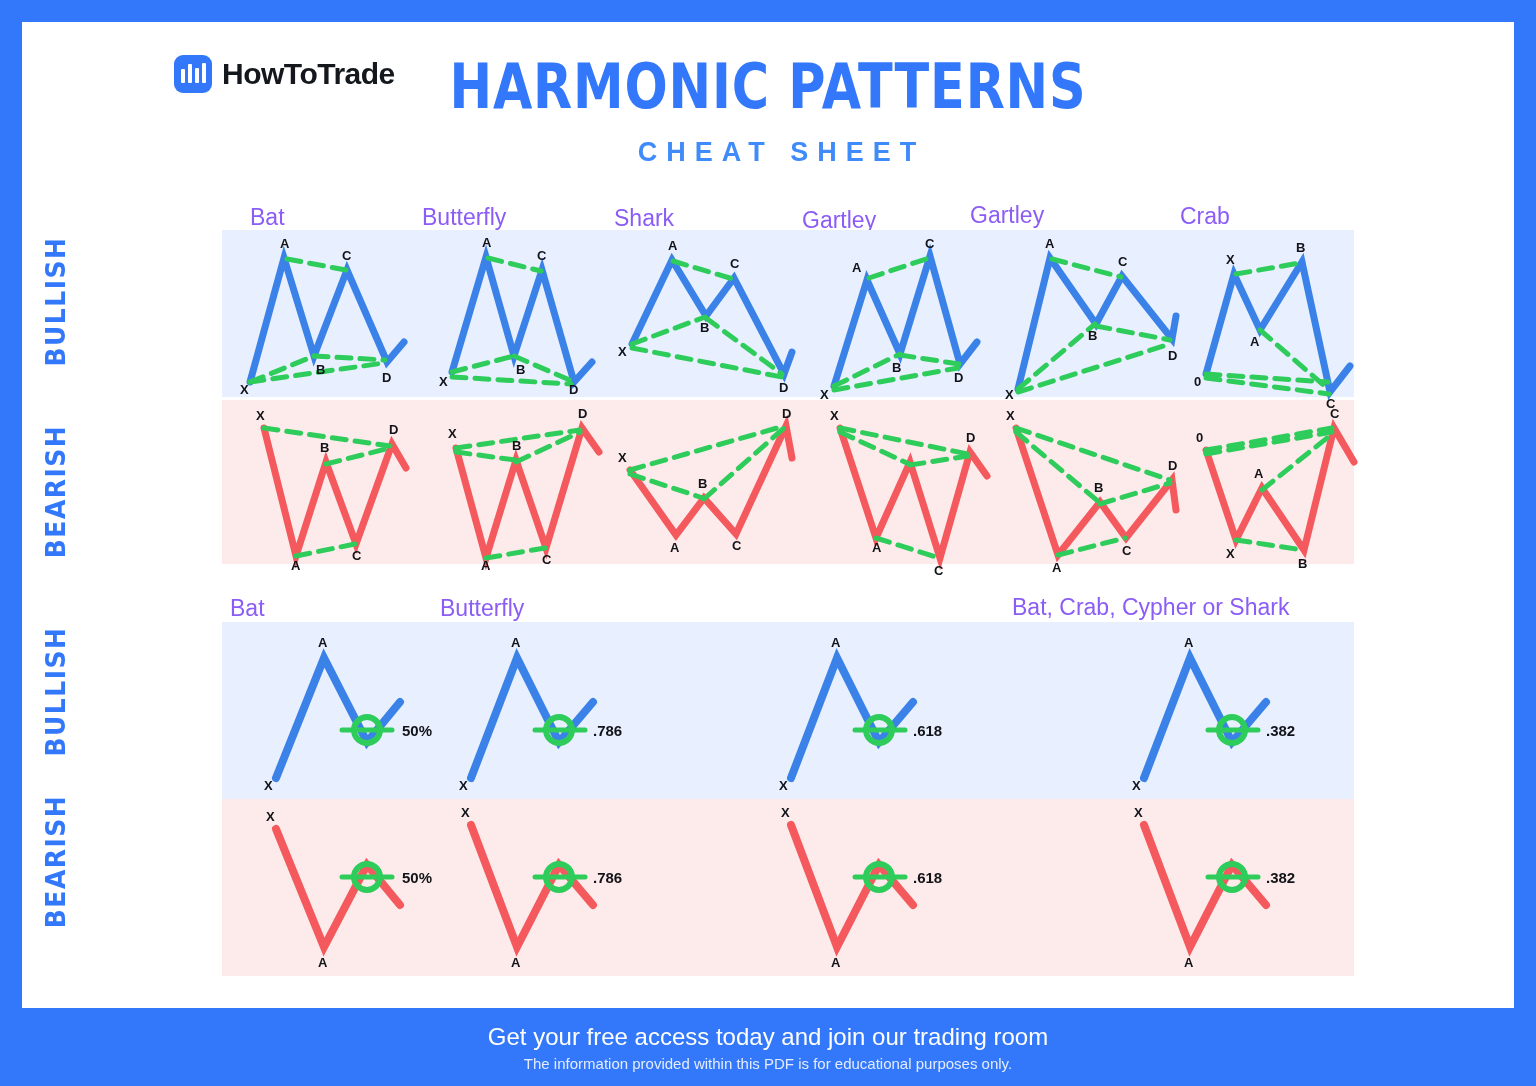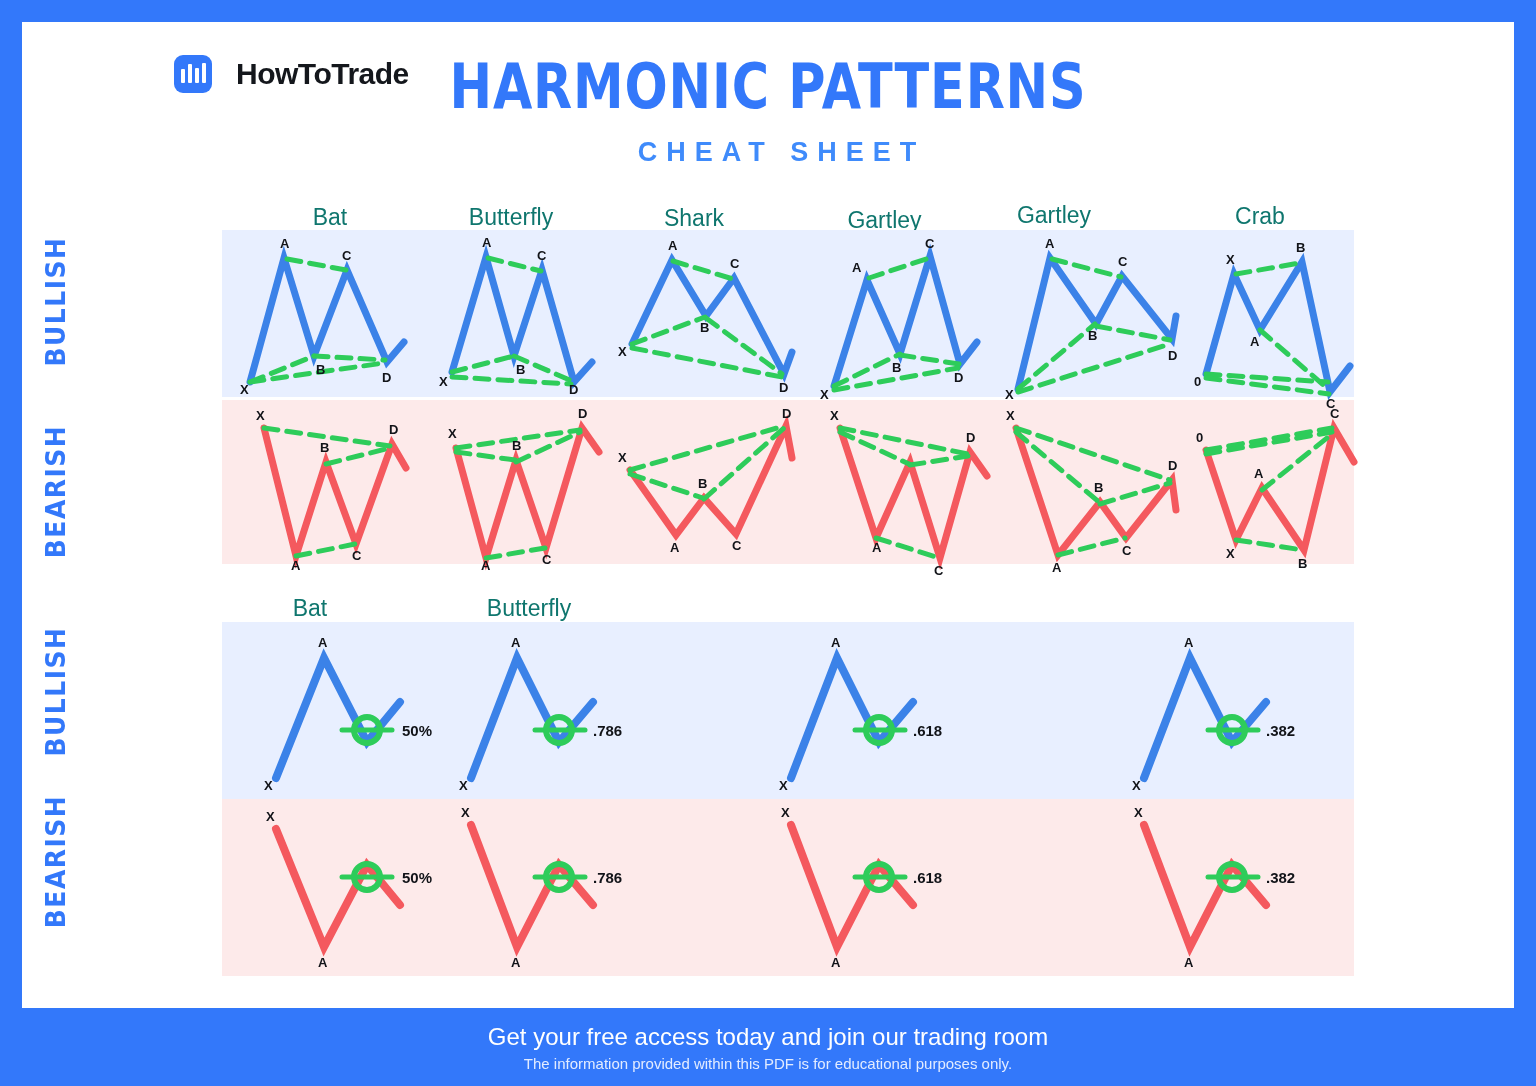--- a/index.html
+++ b/index.html
@@ -20,21 +20,21 @@
   #sheet {
     position: absolute;
     left: 22px; top: 22px;
     width: 1492px; height: 986px;
     background: #ffffff;
   }
 
   
   .logo-wrap {
     position: absolute; left: 152px; top: 33px;
-    display: flex; align-items: center; gap: 24px;
+    display: flex; align-items: center; gap: 10px;
   }
   .logo-mark {
     width: 38px; height: 38px;
     background: #3378fa;
     border-radius: 9px;
     display: flex; align-items: flex-end; justify-content: center;
     gap: 3px; padding-bottom: 10px; box-sizing: border-box;
   }
   .logo-mark i { display:block; width: 4px; background: #ffffff; border-radius: 1px; }
   .logo-mark i:nth-child(1){ height: 14px; }
@@ -79,23 +79,23 @@
 
   
   .band { position: absolute; }
   .band.bull { background: #e8efff; }
   .band.bear { background: #fdeaea; }
 
   
   .col-title {
     position: absolute;
     font-size: 23px;
-    color: #0f766e;
+    color: #8b5cf6;
     white-space: nowrap;
-    text-align: center;
+    text-align: left;
     font-family: "Liberation Sans", sans-serif;
   }
 
   
   svg.pat { position: absolute; overflow: visible; }
   .lblpt {
     font-family: "Liberation Sans", sans-serif;
     font-size: 13px; font-weight: 700; fill: #111318;
   }
   .ratio-text {
@@ -352,20 +352,21 @@
 
     <div class="side-label" style="left:-36px; top:655px; width:140px; text-align:center; transform:rotate(-90deg);">
       <span>BULLISH</span>
     </div>
     <div class="side-label" style="left:-36px; top:825px; width:140px; text-align:center; transform:rotate(-90deg);">
       <span>BEARISH</span>
     </div>
 
     <div class="col-title" style="left:208px; top:573px; width:160px;">Bat</div>
     <div class="col-title" style="left:418px; top:573px; width:178px;">Butterfly</div>
+    <div class="col-title" style="left:990px; top:572px; width:370px;">Bat, Crab, Cypher or Shark</div>
 
     <div class="band bull" style="left:200px; top:600px; width:1132px; height:177px;"></div>
     <div class="band bear" style="left:200px; top:777px; width:1132px; height:177px;"></div>
 
     <svg class="pat" style="left:230px; top:608px;" width="200" height="160" viewBox="0 0 200 160">
       <g stroke="#3b82e8" stroke-width="8" fill="none" stroke-linecap="round">
         <path d="M24,148 L72,28 L115,112 L148,72"></path>
       </g>
       <g stroke="#2ecc5a" stroke-width="5" stroke-linecap="round">
         <line x1="90" y1="100" x2="140" y2="100"></line>

